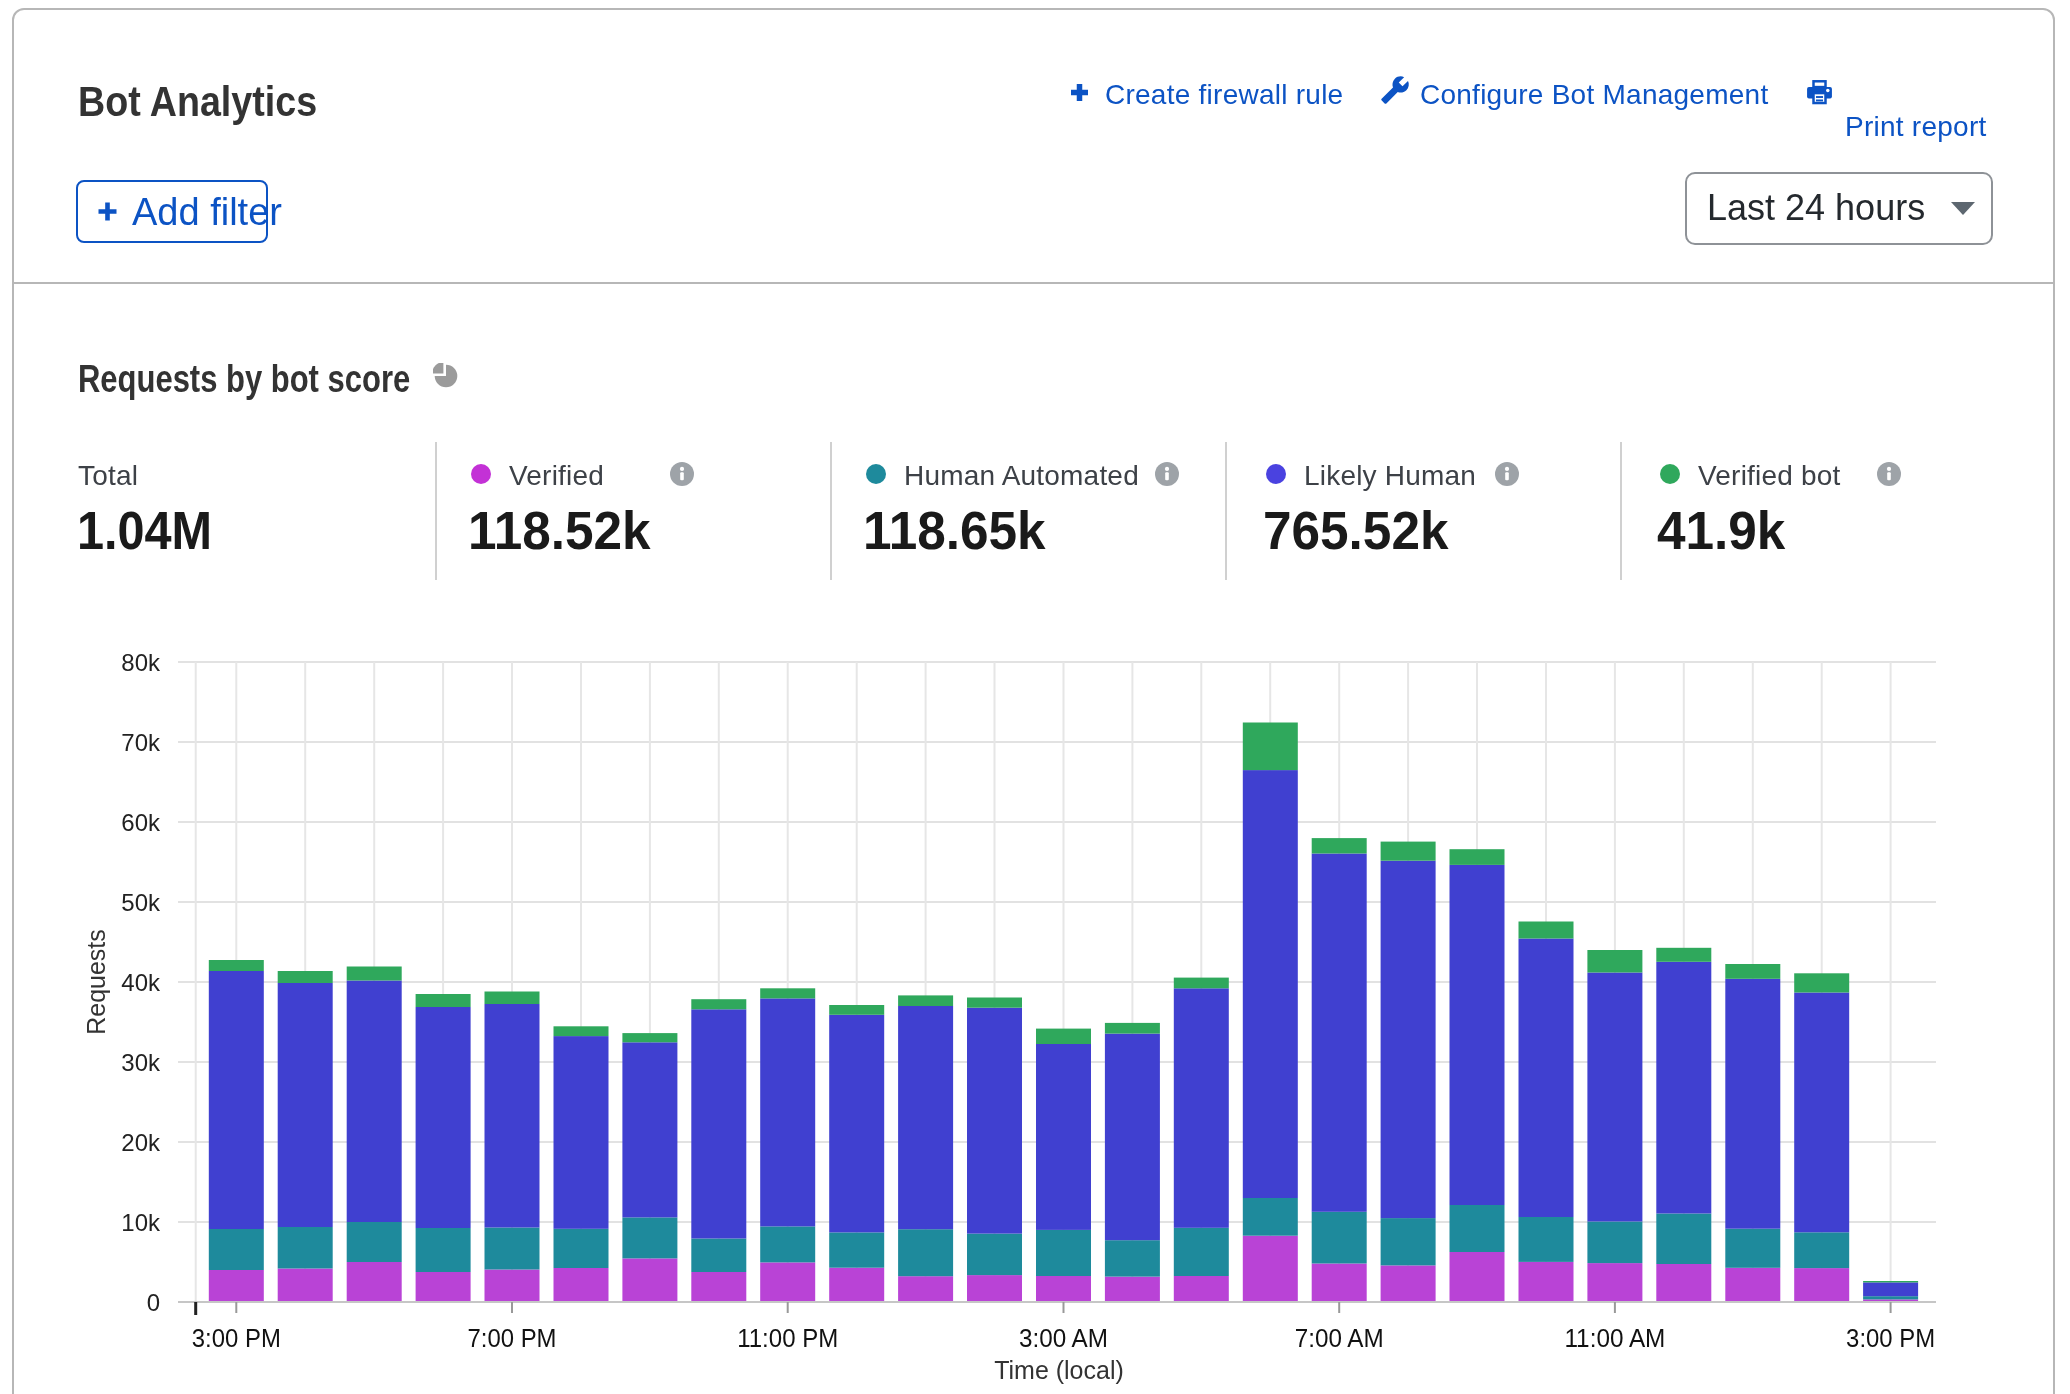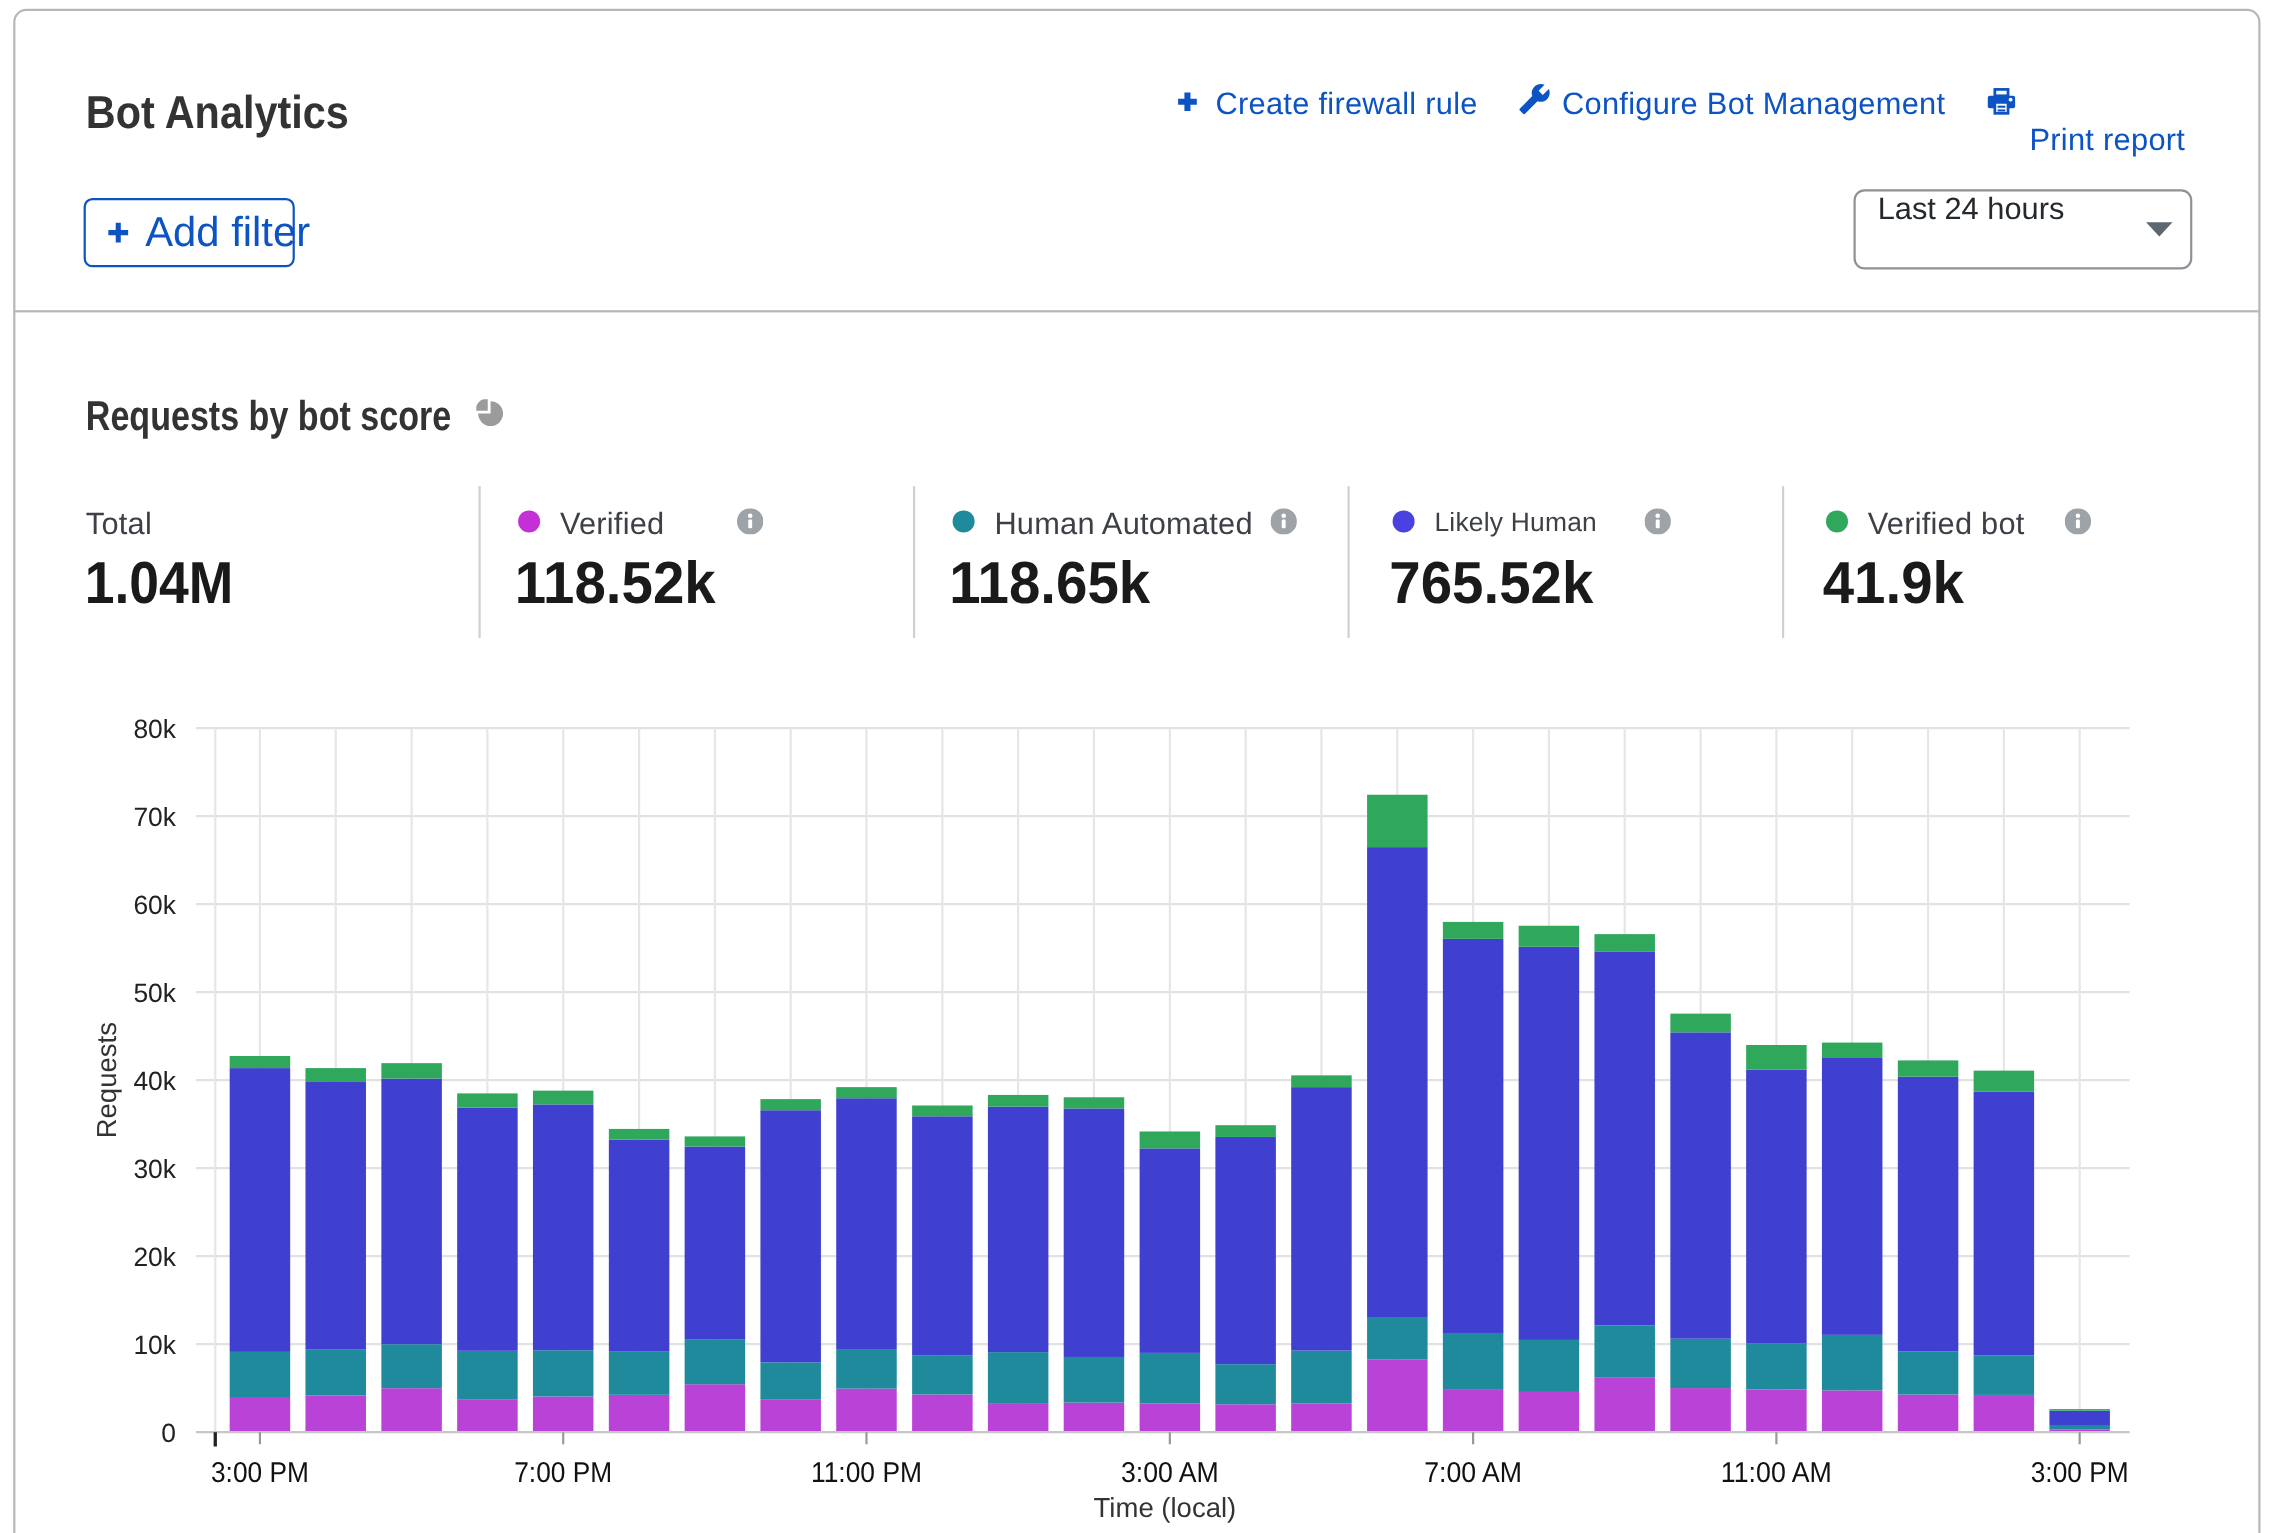--- a/index.html
+++ b/index.html
@@ -34,21 +34,21 @@
   </svg>
 <div class="abs link" style="left:1845px;top:81px;line-height:28px;margin-top:32px;">Print report</div>
 
 <div class="abs" style="left:76px;top:180px;width:192px;height:63px;border:2px solid #0c53c4;border-radius:8px;"></div>
 <svg class="abs" style="left:97px;top:201px" width="21" height="21" viewBox="0 0 21 21">
     <path d="M10.5 1.5 V19.5 M1.5 10.5 H19.5" stroke="#0c53c4" stroke-width="4.6"></path>
   </svg>
 <div class="abs" style="left:132px;top:197px;font-size:38px;color:#0c53c4;line-height:30px;">Add filter</div>
 
 <div class="abs" style="left:1685px;top:172px;width:308px;height:73px;border:2px solid #8e9297;border-radius:10px;"></div>
-<div class="abs" style="left:1707px;top:176px;font-size:28px;color:#24292e;line-height:28px;">Last 24 hours</div>
+<div class="abs" style="left:1707px;top:194px;font-size:36px;color:#24292e;line-height:28px;">Last 24 hours</div>
 <div class="abs" style="left:1951px;top:202px;width:0;height:0;border-left:12px solid transparent;border-right:12px solid transparent;border-top:13px solid #5d6770;"></div>
 
 <div class="abs" style="left:78px;top:360px;font-size:38px;font-weight:700;color:#333;line-height:38px;transform:scaleX(0.815);transform-origin:0 50%;">Requests by bot score</div>
 <svg class="abs" style="left:433px;top:363px" width="26" height="26" viewBox="-13 -13 26 26">
 <path d="M0 0 L0 -11.3 A11.3 11.3 0 1 1 -11.3 0 Z" fill="#9b9b9b"></path>
 <path d="M0 0 L-11.3 0 A11.3 11.3 0 0 1 0 -11.3 Z" fill="#9b9b9b" transform="translate(-2.6 -2.6)"></path>
 </svg>
 <div class="abs" style="left:78px;top:462px;font-size:28px;color:#3d4147;line-height:28px;letter-spacing:0.2px;">Total</div>
 <div class="abs" style="left:77px;top:503px;font-size:54px;font-weight:700;color:#1a1a1a;line-height:54px;transform:scaleX(0.9);transform-origin:0 50%;">1.04M</div>
 <div class="abs" style="left:471px;top:464px;width:20px;height:20px;border-radius:50%;background:#c331d6;"></div>
@@ -61,21 +61,21 @@
 <div class="abs" style="left:468px;top:503px;font-size:54px;font-weight:700;color:#1a1a1a;line-height:54px;transform:scaleX(0.95);transform-origin:0 50%;">118.52k</div>
 <div class="abs" style="left:866px;top:464px;width:20px;height:20px;border-radius:50%;background:#1e8a9c;"></div>
 <div class="abs" style="left:904px;top:462px;font-size:28px;color:#3d4147;line-height:28px;letter-spacing:0.2px;">Human Automated</div>
 <svg class="abs" style="left:1155px;top:462px" width="24" height="24" viewBox="0 0 24 24">
     <circle cx="12" cy="12" r="12" fill="#9ea3a8"></circle>
     <circle cx="12" cy="6.9" r="2.1" fill="#fff"></circle>
     <rect x="10.2" y="10.2" width="3.6" height="8.1" rx="1.1" fill="#fff"></rect>
   </svg>
 <div class="abs" style="left:863px;top:503px;font-size:54px;font-weight:700;color:#1a1a1a;line-height:54px;transform:scaleX(0.95);transform-origin:0 50%;">118.65k</div>
 <div class="abs" style="left:1266px;top:464px;width:20px;height:20px;border-radius:50%;background:#4a42e0;"></div>
-<div class="abs" style="left:1304px;top:462px;font-size:24px;color:#3d4147;line-height:28px;letter-spacing:0.2px;">Likely Human</div>
+<div class="abs" style="left:1304px;top:462px;font-size:28px;color:#3d4147;line-height:28px;letter-spacing:0.2px;">Likely Human</div>
 <svg class="abs" style="left:1495px;top:462px" width="24" height="24" viewBox="0 0 24 24">
     <circle cx="12" cy="12" r="12" fill="#9ea3a8"></circle>
     <circle cx="12" cy="6.9" r="2.1" fill="#fff"></circle>
     <rect x="10.2" y="10.2" width="3.6" height="8.1" rx="1.1" fill="#fff"></rect>
   </svg>
 <div class="abs" style="left:1263px;top:503px;font-size:54px;font-weight:700;color:#1a1a1a;line-height:54px;transform:scaleX(0.95);transform-origin:0 50%;">765.52k</div>
 <div class="abs" style="left:1660px;top:464px;width:20px;height:20px;border-radius:50%;background:#2fa85c;"></div>
 <div class="abs" style="left:1698px;top:462px;font-size:28px;color:#3d4147;line-height:28px;letter-spacing:0.2px;">Verified bot</div>
 <svg class="abs" style="left:1877px;top:462px" width="24" height="24" viewBox="0 0 24 24">
     <circle cx="12" cy="12" r="12" fill="#9ea3a8"></circle>

